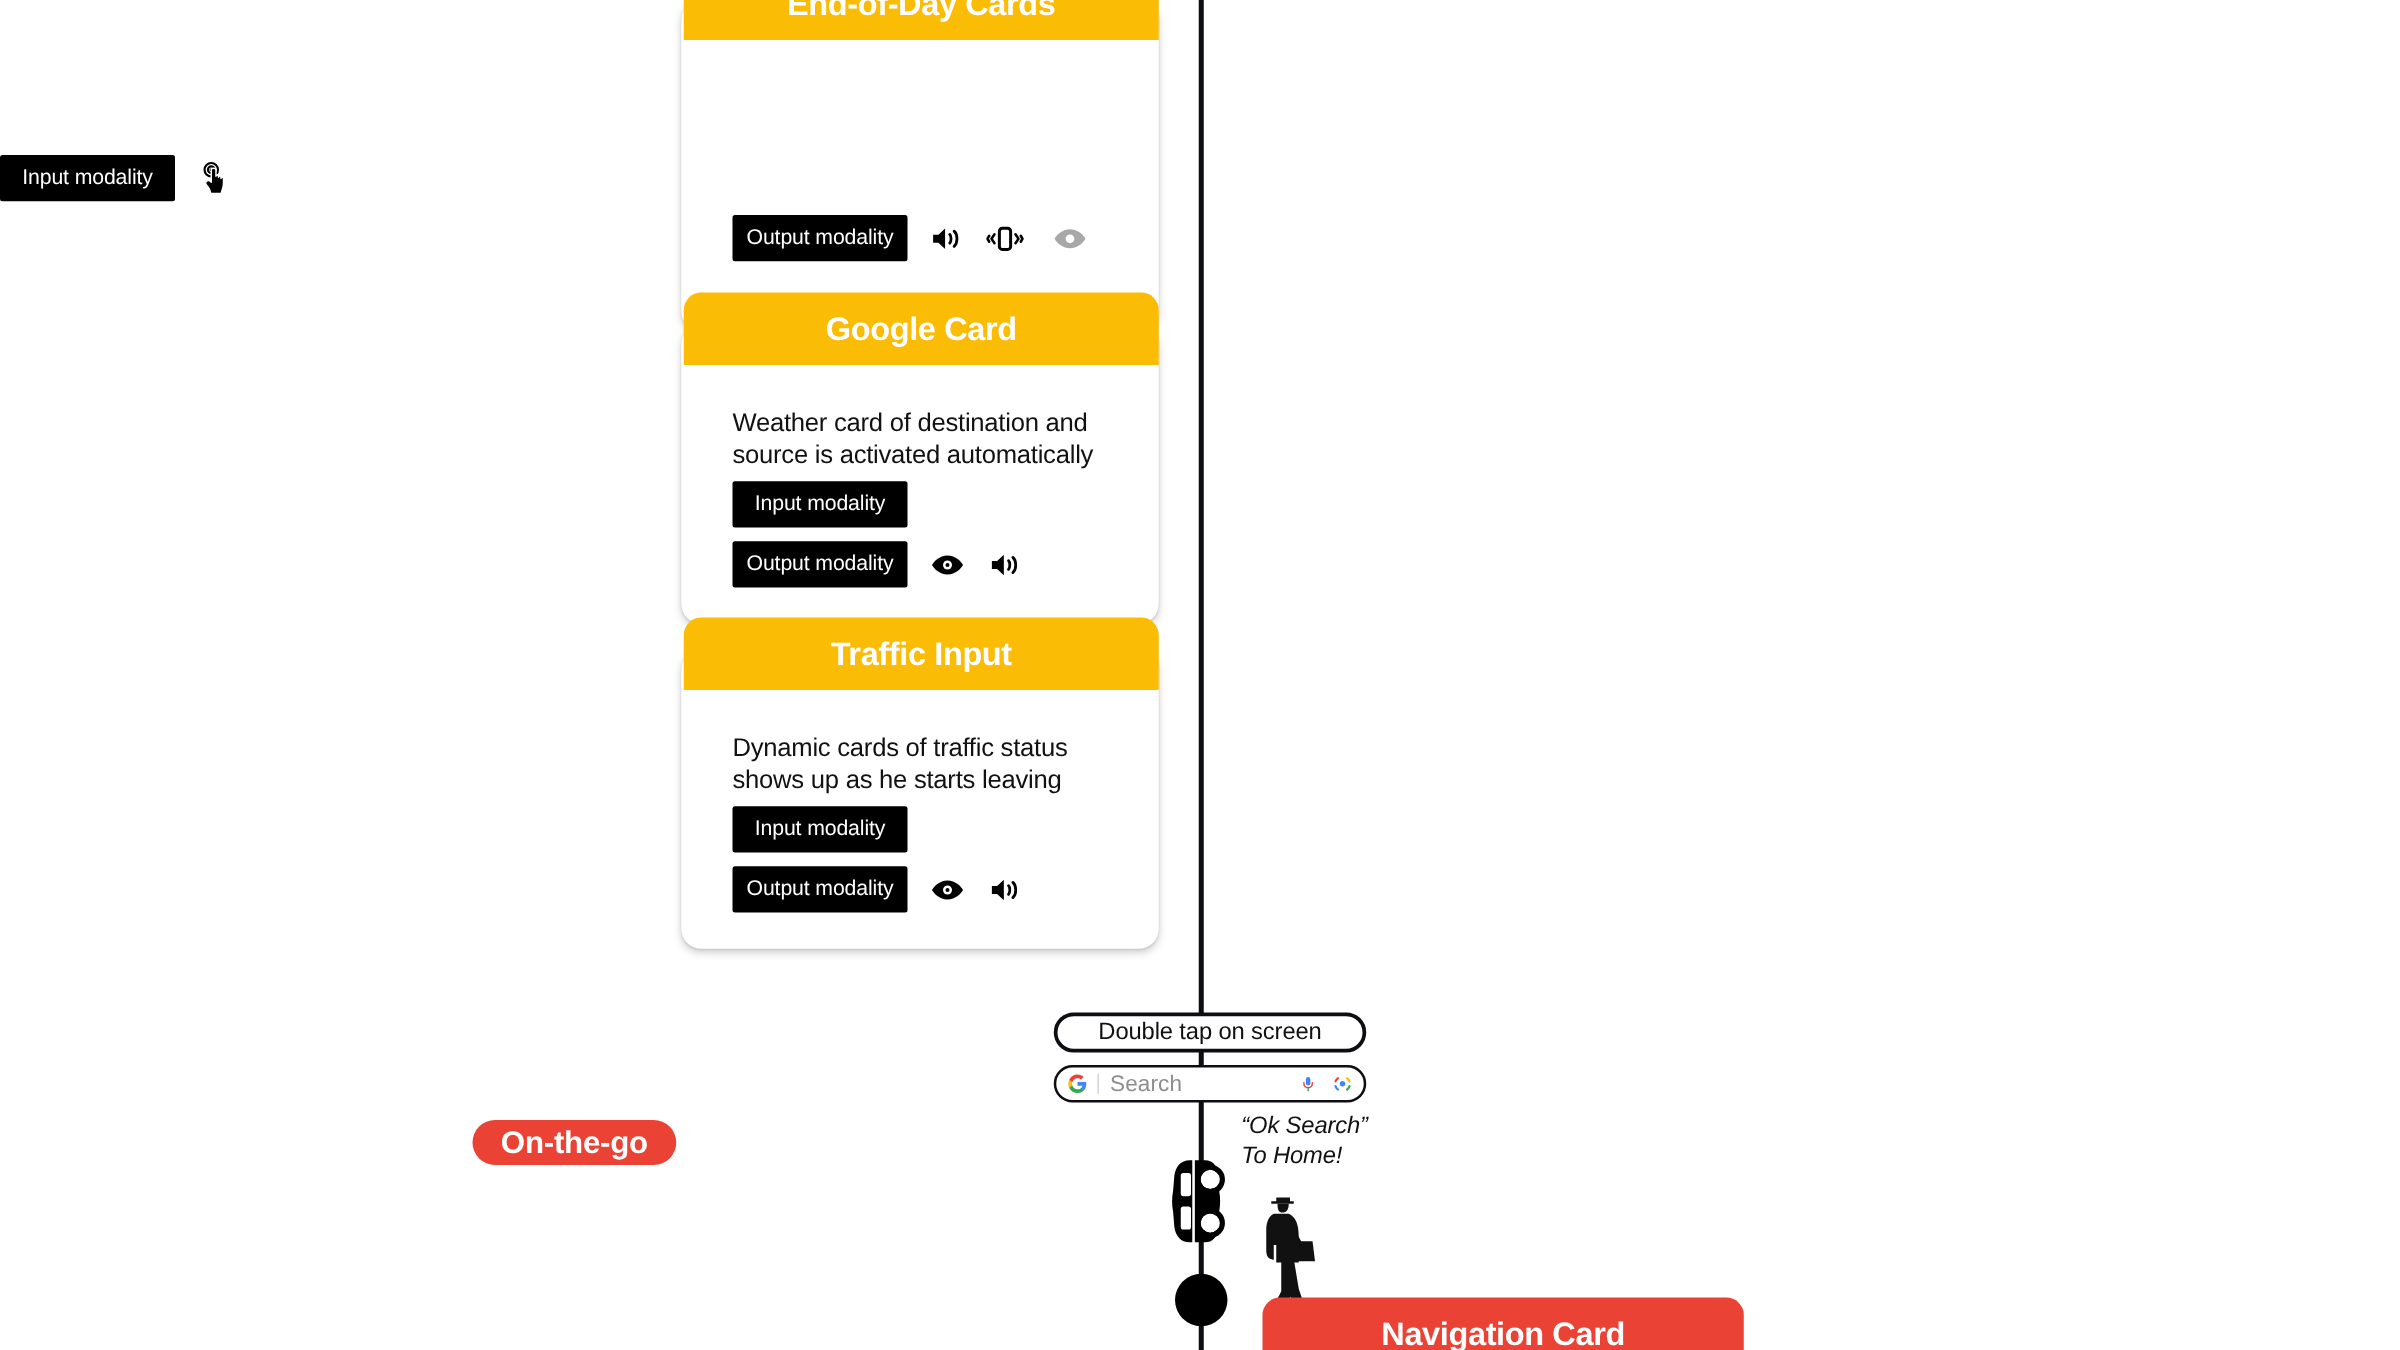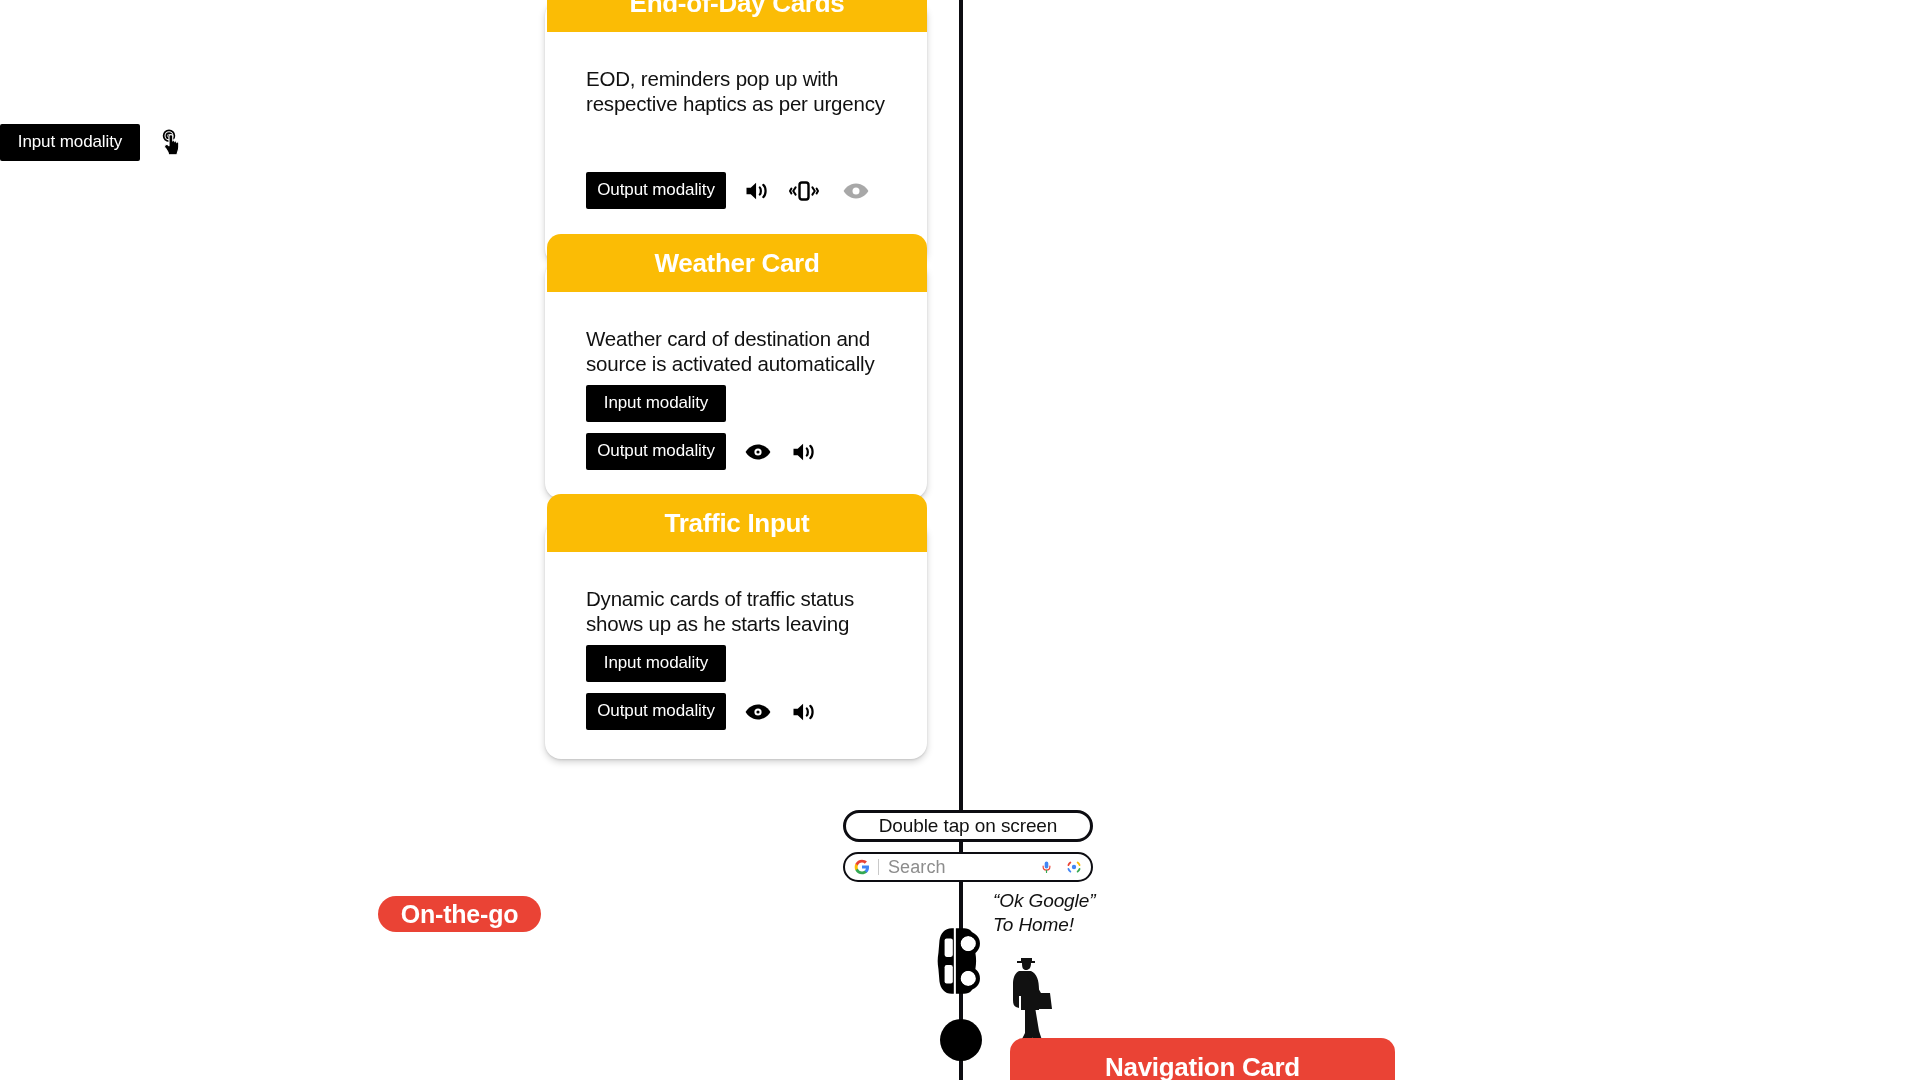--- a/index.html
+++ b/index.html
@@ -180,21 +180,20 @@
 </head>
 <body>
 
 <div id="stage">
 
   <div class="spine"></div>
   <div class="spine-dot"></div>
 
   <div class="card" style="left:545px; top:-26px;">
     <div class="card-body" style="height:265px;">
-      <div class="card-desc">EOD, reminders pop up with respective haptics as per urgency</div>
 
       <div class="modality-row" style="left:586px; top:124px; transform:translateX(-586px); left:41px;">
         <div class="pill">Input modality</div>
         <span class="icon">
           <svg width="30" height="30" viewBox="0 0 24 24">
             <g fill="none" stroke="#000" stroke-width="1.4">
               <circle cx="9.6" cy="6.2" r="4.3"></circle>
               <circle cx="9.6" cy="6.2" r="2.1"></circle>
             </g>
             <circle cx="9.6" cy="6.2" r="1" fill="#000"></circle>
@@ -254,21 +253,21 @@
         <span class="icon">
           <svg width="28" height="28" viewBox="0 0 24 24">
             <path d="M3 9.2h3.6L11.2 5v14L6.6 14.8H3z" fill="#000"></path>
             <path d="M14.4 9.0c1.2 1.1 1.2 4.9 0 6.0" stroke="#000" stroke-width="1.9" fill="none" stroke-linecap="round"></path>
             <path d="M17.4 6.8c2.6 2.2 2.6 8.2 0 10.4" stroke="#000" stroke-width="1.9" fill="none" stroke-linecap="round"></path>
           </svg>
         </span>
       </div>
     </div>
     <div class="card-header yellow">
-      <span class="title">Weather Card</span>
+      <span class="title">Google Card</span>
     </div>
   </div>
 
   <div class="card" style="left:545px; top:494px;">
     <div class="card-body" style="height:239px;padding-left:45px;">
       <div class="card-desc">Dynamic cards of traffic status shows up as he starts leaving</div>
 
       <div class="modality-row" style="left:41px; top:125px;">
         <div class="pill">Input modality</div>
       </div>
@@ -329,21 +328,21 @@
         <circle cx="12" cy="12" r="3.3" fill="#4285F4"></circle>
         <path d="M3.6 9.2a9 9 0 0 1 3.0-4.0" stroke="#EA4335" stroke-width="2.6" fill="none" stroke-linecap="round"></path>
         <path d="M20.4 9.2a9 9 0 0 0-3.0-4.0" stroke="#FBBC05" stroke-width="2.6" fill="none" stroke-linecap="round"></path>
         <path d="M17.4 19.0a9 9 0 0 0 3.0-4.2" stroke="#34A853" stroke-width="2.6" fill="none" stroke-linecap="round"></path>
         <path d="M6.6 19.0a9 9 0 0 1-3.0-4.2" stroke="#4285F4" stroke-width="2.6" fill="none" stroke-linecap="round"></path>
       </svg>
     </span>
   </div>
 
   <div class="voice-note">
-    <div>“Ok Google”</div>
+    <div>“Ok Search”</div>
     <div>To Home!</div>
   </div>
 
   <div class="badge-pill">
     <span>On-the-go</span>
   </div>
 
   <div class="actor" style="left:920px; top:920px;">
     <svg width="82" height="82" viewBox="0 0 80 80">
       <g fill="#000">

